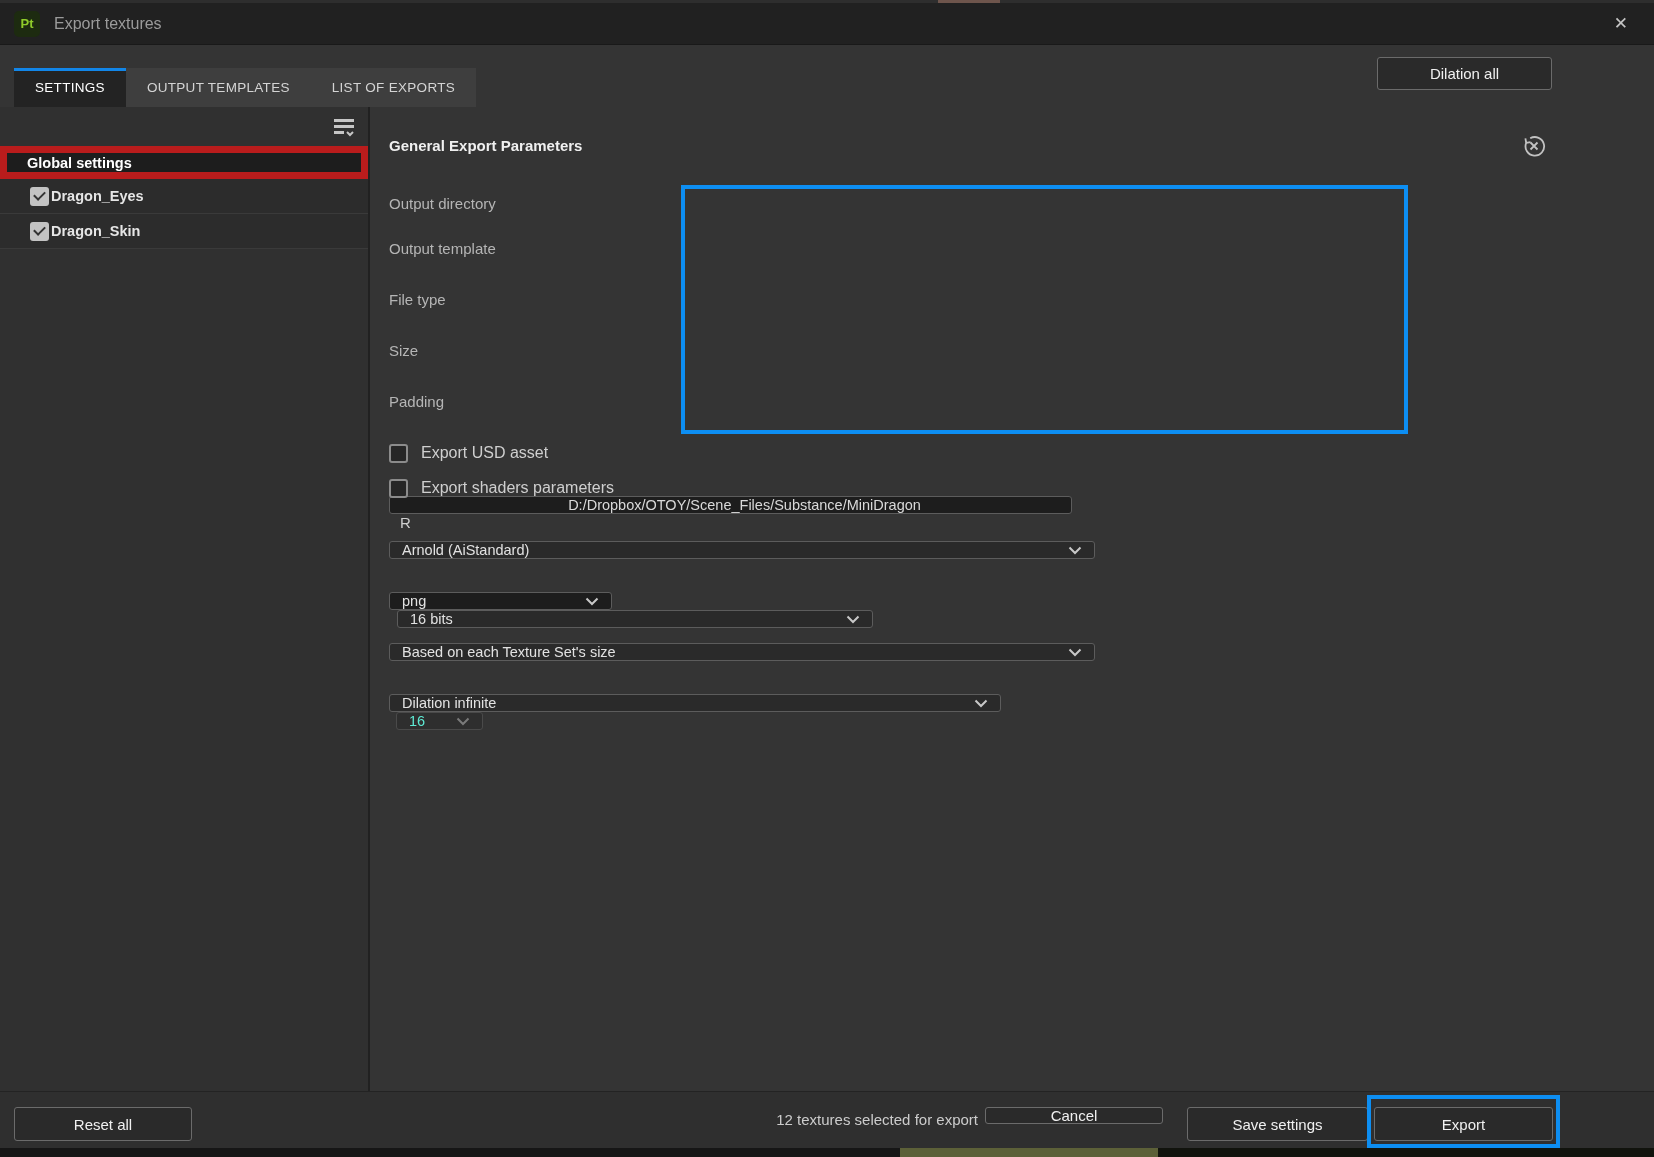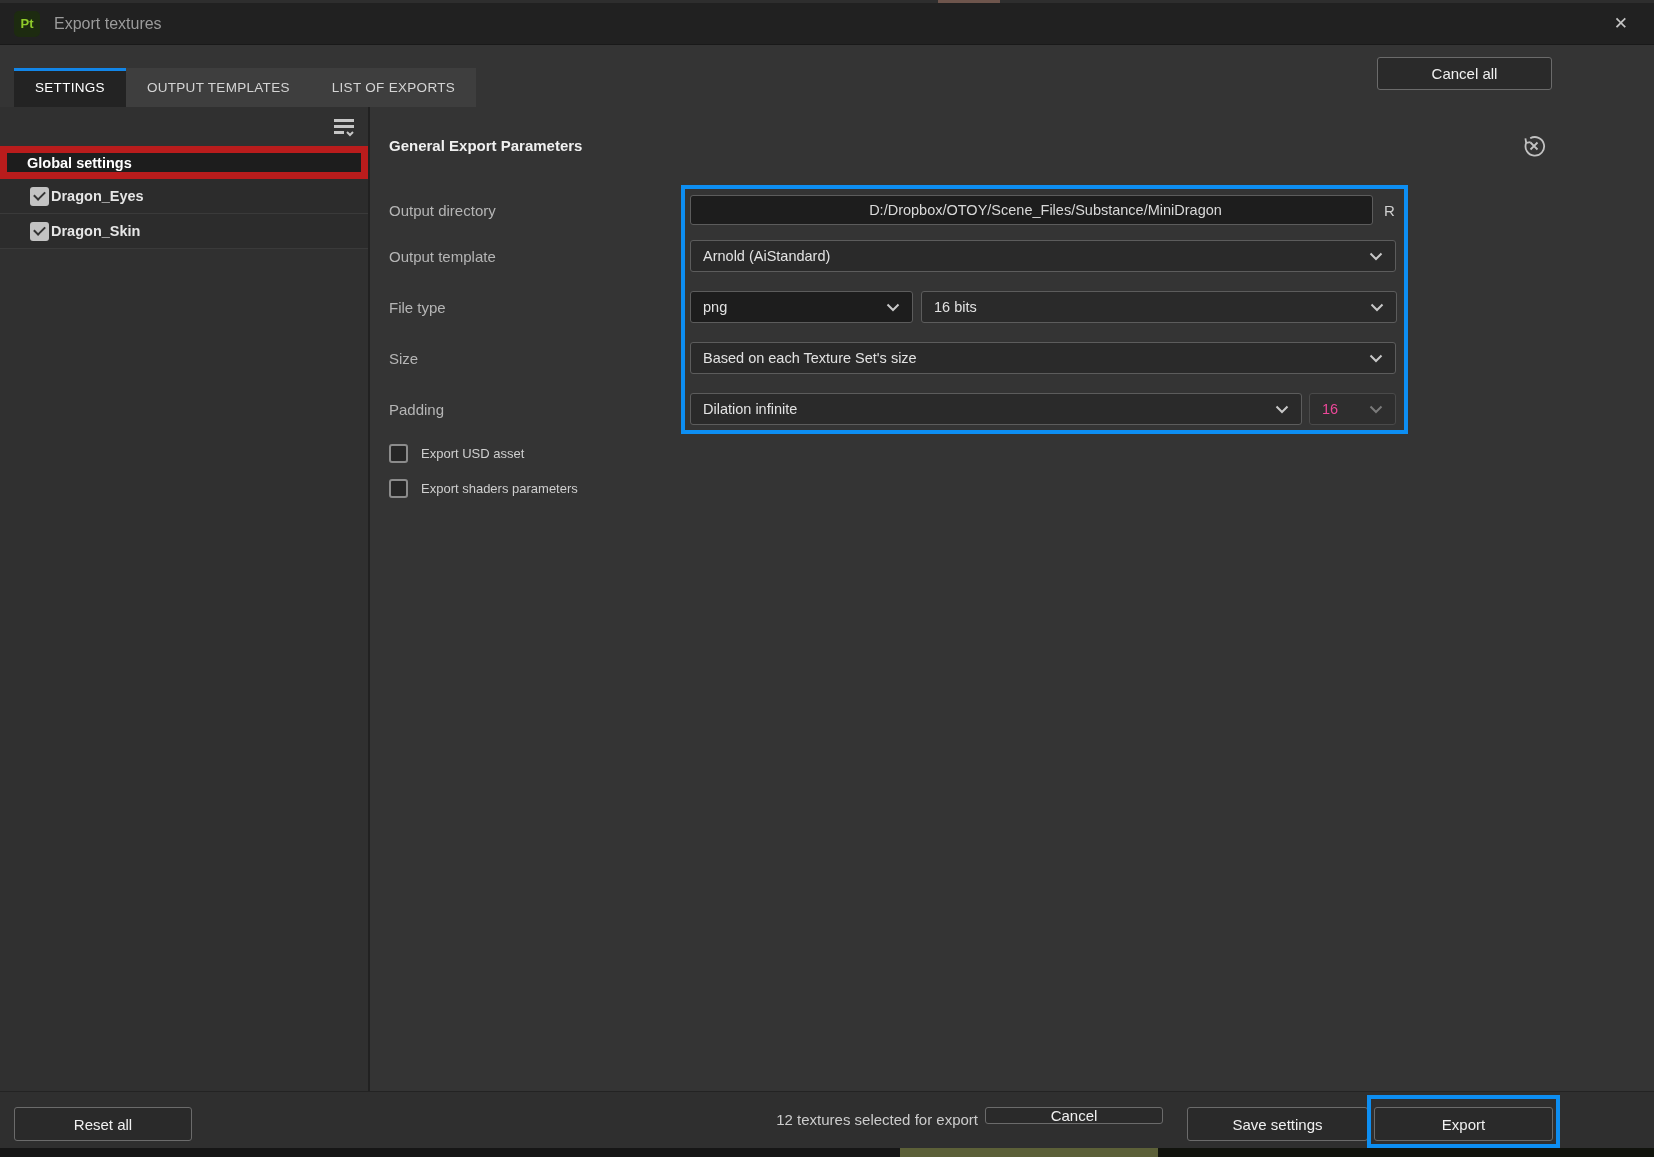--- a/index.html
+++ b/index.html
@@ -86,44 +86,44 @@
   .section-title { position:absolute; left:19px; top:30px; color:#f0f0f0; font-weight:bold; font-size:15px; }
   .reset-icon { position:absolute; right:107px; top:26px; cursor:default; }
 
   .highlight-box {
     position:absolute; left:311px; top:78px; width:727px; height:249px;
     border:4px solid #0d8ef2; pointer-events:none;
   }
 
   .form-row {
     position:absolute; left:19px; right:12px; height:32px;
-    display:flex; align-items:center;
+    display:flex; flex-direction:column;
   }
   .form-row .flabel { width:301px; flex:0 0 301px; color:#b5b5b5; font-size:15px; }
 
   .text-input {
     height:30px; background:#1d1d1d; border:1px solid #5c5c5c; border-radius:3px;
     color:#d9d9d9; font-size:14.5px; text-align:center; outline:none;
     font-family:"Liberation Sans", sans-serif;
     padding-left:28px;
   }
   .r-suffix { color:#d0d0d0; font-size:15px; margin-left:11px; }
 
   .select {
     height:32px; background:#2a2a2a; border:1px solid #5c5c5c; border-radius:3px;
     display:flex; align-items:center; padding:0 12px; cursor:default;
   }
   .select .sel-text { color:#e2e2e2; font-size:14.5px; flex:1; white-space:nowrap; overflow:hidden; }
   .select.dark { background:#1d1d1d; }
   .select.disabled { background:#2e2e2e; border-color:#4a4a4a; }
-  .select.disabled .sel-text { color:#ec4899; }
+  .select.disabled .sel-text { color:#5eead4; }
   .chev { flex:0 0 14px; margin-left:10px; }
 
   .check-row { position:absolute; left:19px; display:flex; align-items:center; gap:13px; height:20px; cursor:default; }
-  .check-row .label { color:#cfcfcf; font-size:13px; }
+  .check-row .label { color:#cfcfcf; font-size:16px; }
 
   
   .footer { height:57px; flex:0 0 57px; background:#2f2f2f; border-top:1px solid #232323; position:relative; }
   .reset-all { position:absolute; left:14px; top:15px; width:178px; height:34px; }
   .status-text { position:absolute; right:676px; top:19px; color:#cccccc; font-size:15px; }
   .cancel-btn { position:absolute; left:985px; top:15px; width:178px; height:17px; }
   .save-btn { position:absolute; left:1187px; top:15px; width:181px; height:34px; }
   .export-box { position:absolute; left:1367px; top:3px; width:193px; height:53px; border:4px solid #0d8ef2; pointer-events:none; }
   .export-btn { position:absolute; left:1374px; top:15px; width:179px; height:34px; }
 </style>
@@ -143,21 +143,21 @@
       <div class="window-title">Export textures</div>
       <div class="close-btn">✕</div>
     </div>
 
     <div class="header">
       <div class="tabs">
         <div class="tab active">SETTINGS</div>
         <div class="tab inactive">OUTPUT TEMPLATES</div>
         <div class="tab inactive">LIST OF EXPORTS</div>
       </div>
-      <button class="btn include-all">Cancel all</button>
+      <button class="btn include-all">Dilation all</button>
     </div>
 
     <div class="content">
 
       <div class="sidebar">
         <div class="filter-icon">
           <svg width="22" height="22" viewBox="0 0 22 22">
             <rect x="1" y="3" width="20" height="3" fill="#c6c6c6"></rect>
             <rect x="1" y="9" width="20" height="3" fill="#c6c6c6"></rect>
             <rect x="1" y="15" width="10" height="3" fill="#c6c6c6"></rect>

